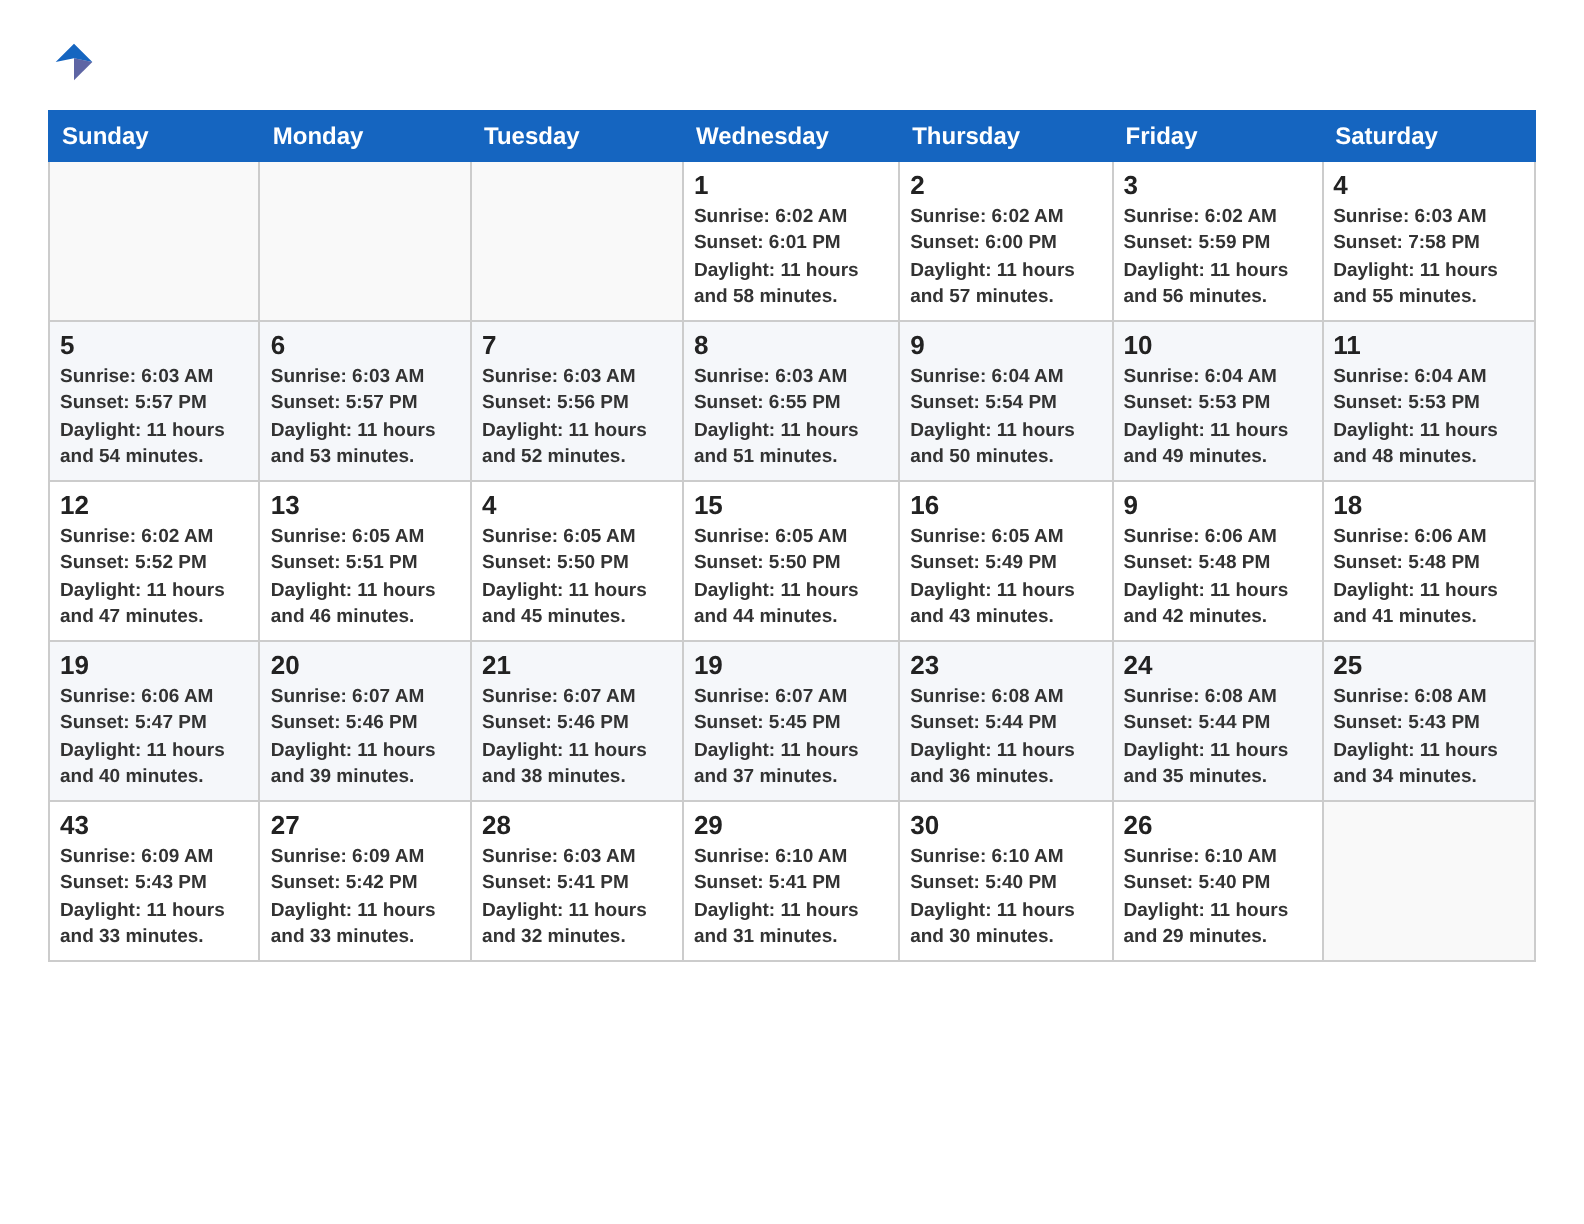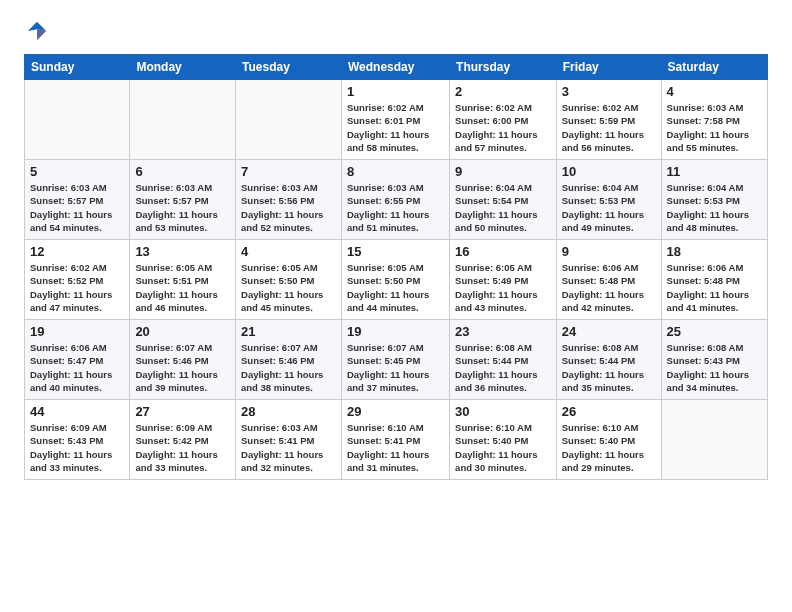--- a/index.html
+++ b/index.html
@@ -313,21 +313,21 @@
           <td>
             <div class="day-num">25</div>
             <div class="cell-content">Sunrise: 6:08 AM
 Sunset: 5:43 PM
 Daylight: 11 hours
 and 34 minutes.</div>
           </td>
         </tr>
         <tr>
           <td>
-            <div class="day-num">44</div>
+            <div class="day-num">43</div>
             <div class="cell-content">Sunrise: 6:09 AM
 Sunset: 5:43 PM
 Daylight: 11 hours
 and 33 minutes.</div>
           </td>
           <td>
             <div class="day-num">27</div>
             <div class="cell-content">Sunrise: 6:09 AM
 Sunset: 5:42 PM
 Daylight: 11 hours

